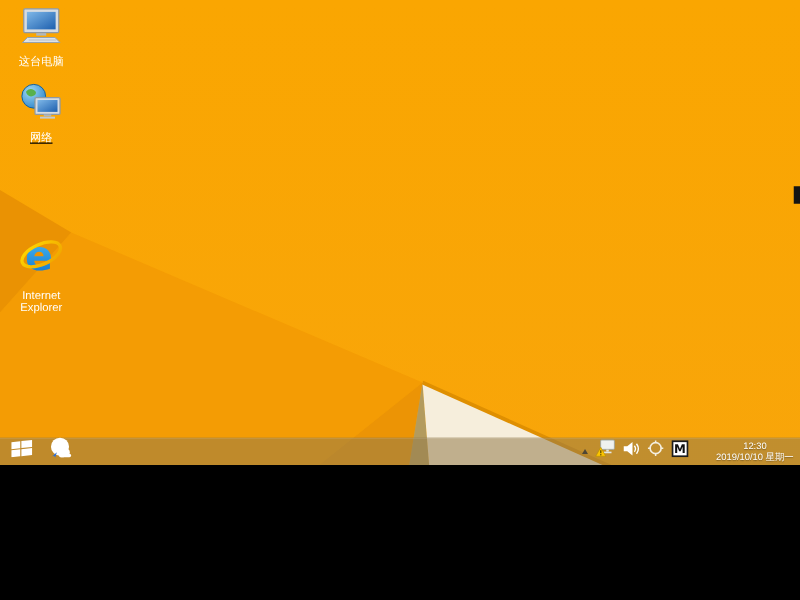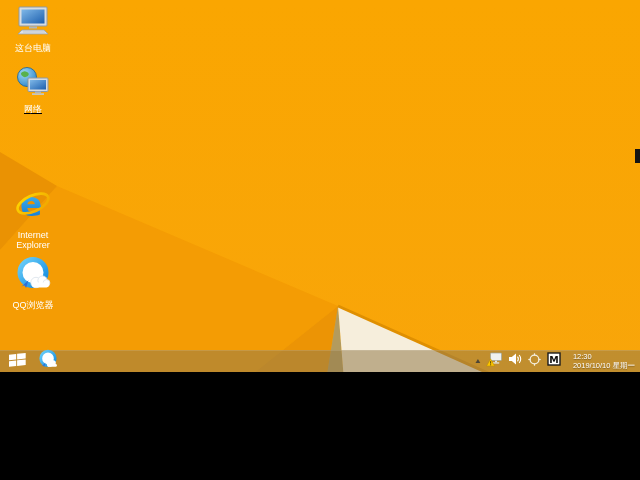--- a/index.html
+++ b/index.html
@@ -21,21 +21,21 @@
 
   
   .taskbar{position:absolute;left:0;bottom:0;width:640px;height:22px;
            background:rgba(148,124,76,.55);box-shadow:inset 0 1px 0 rgba(255,255,255,.12);
            display:flex;align-items:center;}
   .start-btn{width:34px;height:22px;display:flex;align-items:center;justify-content:center;}
   .task-pin{width:28px;height:22px;display:flex;align-items:center;justify-content:center;}
   .tb-spacer{flex:1;}
   .tray{display:flex;align-items:center;gap:6px;padding-right:5px;}
   .tray-arrow{font-size:8px;color:#4e4636;line-height:10px;transform:scaleX(1.2);}
-  .clock{margin-left:6px;text-align:left;color:#fff;font-size:7.5px;line-height:9px;
+  .clock{margin-left:16px;text-align:center;color:#fff;font-size:7.5px;line-height:9px;
          text-shadow:0 1px 1px rgba(0,0,0,.35);white-space:nowrap;}
 </style>
 </head>
 <body>
 
 <div class="desktop">
 
   <div class="wallpaper">
     <svg width="640" height="480" viewBox="0 0 640 480">
       <defs>
@@ -115,41 +115,20 @@
                 <stop offset="100%" stop-color="#efa400"></stop>
             </linearGradient>
           </defs>
           <text x="6" y="30" font-size="33" font-weight="bold" font-family="'DejaVu Sans',sans-serif" fill="url(#gIe)">e</text>
           <ellipse cx="19" cy="17.5" rx="16.5" ry="8" fill="none" stroke="url(#gRing)" stroke-width="2.6" transform="rotate(-24 19 17.5)"></ellipse>
         </svg>
       </span>
       <span class="lbl">Internet Explorer</span>
     </div>
 
-    <div class="dicon d-qq">
-      <span class="glyph">
-        <svg width="36" height="37" viewBox="0 0 36 37">
-          <defs>
-            <linearGradient id="gQq" x1="0" y1="0" x2="1" y2="1">
-              <stop offset="0%" stop-color="#6cd0fa"></stop>
-                <stop offset="100%" stop-color="#0f87dd"></stop>
-            </linearGradient>
-          </defs>
-          <circle cx="18" cy="16.5" r="13" fill="#fff" stroke="url(#gQq)" stroke-width="5"></circle>
-          <g>
-            <circle cx="21" cy="26.5" r="5.2" fill="#fff" stroke="#d9e2ea" stroke-width="0.8"></circle>
-            <circle cx="27.5" cy="24.5" r="4.6" fill="#fff" stroke="#d9e2ea" stroke-width="0.8"></circle>
-            <circle cx="31.5" cy="27" r="3.4" fill="#fff" stroke="#d9e2ea" stroke-width="0.8"></circle>
-            <rect x="17" y="26.5" width="17" height="5" rx="2.4" fill="#fff"></rect>
-          </g>
-          <path d="M6.5 30.5 l7 -6.2 l-2.4 7.6 l-1.8 -2.6 Z" fill="#2f6fd6"></path>
-        </svg>
-      </span>
-      <span class="lbl">QQ浏览器</span>
-    </div>
   </div>
 
   <div class="taskbar">
 
     <div class="start-btn">
       <span>
         <svg width="17" height="15" viewBox="0 0 17 15">
           <g transform="translate(0,1.6) skewY(-6)" fill="#fff">
             <rect x="0" y="1.1" width="7.2" height="5.6"></rect>
             <rect x="8.1" y="1.1" width="8.6" height="5.6"></rect>

